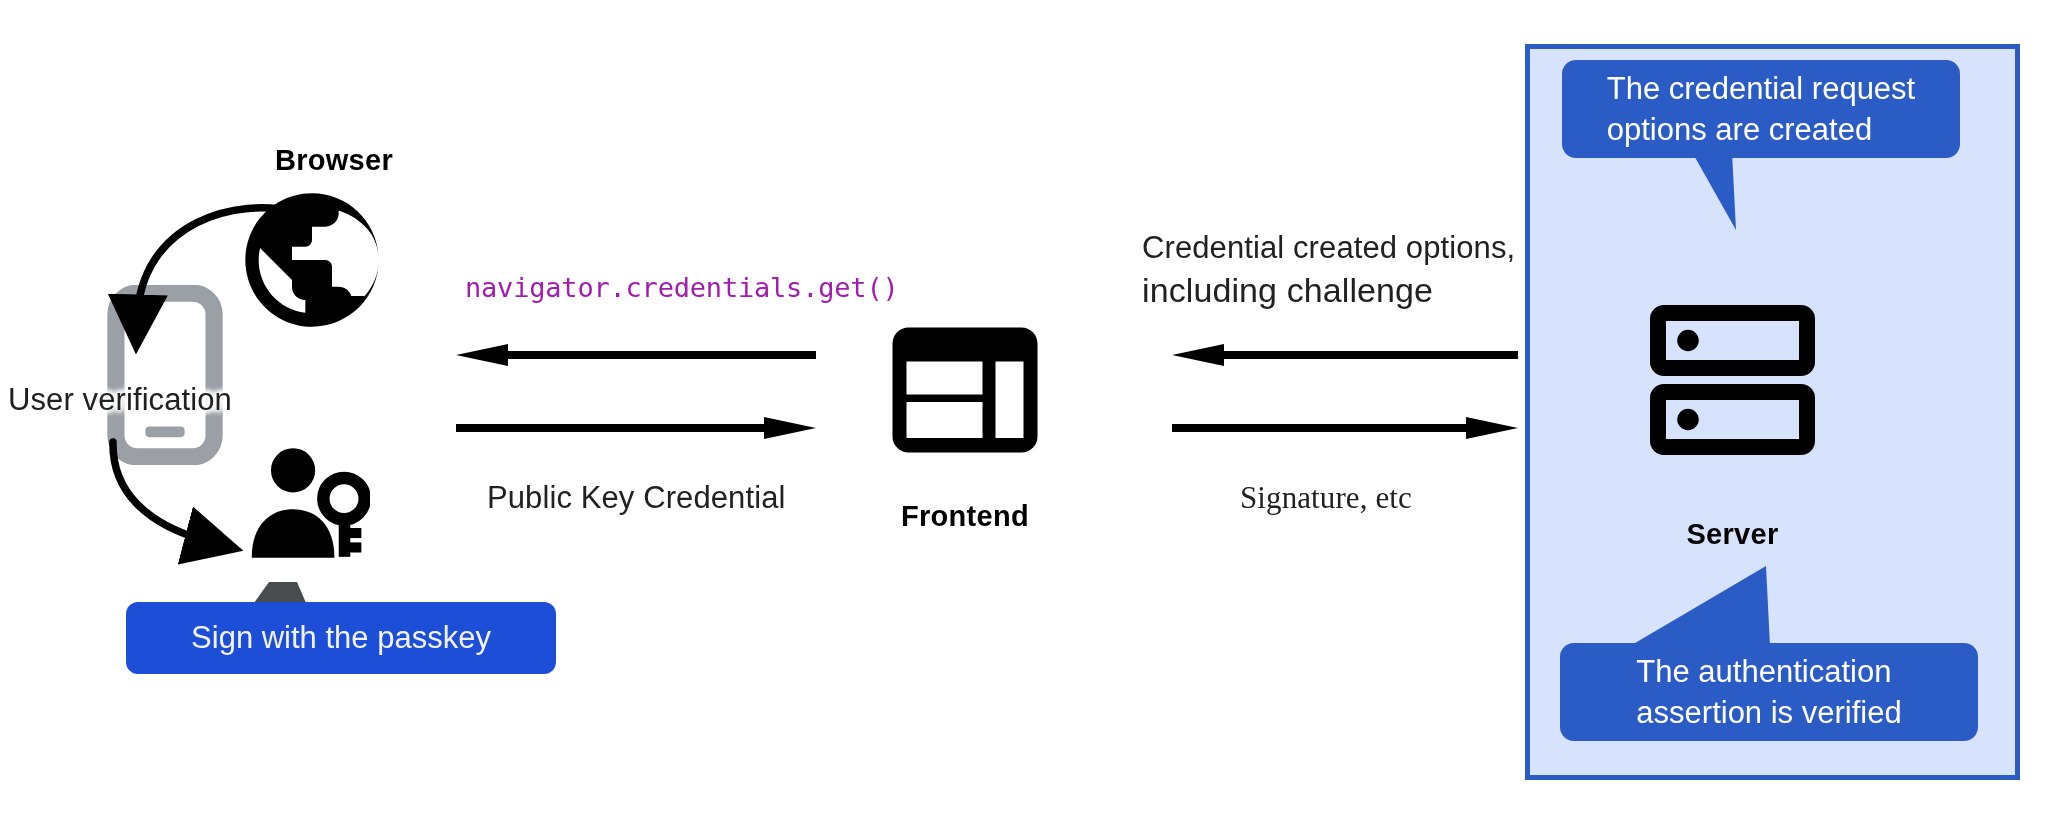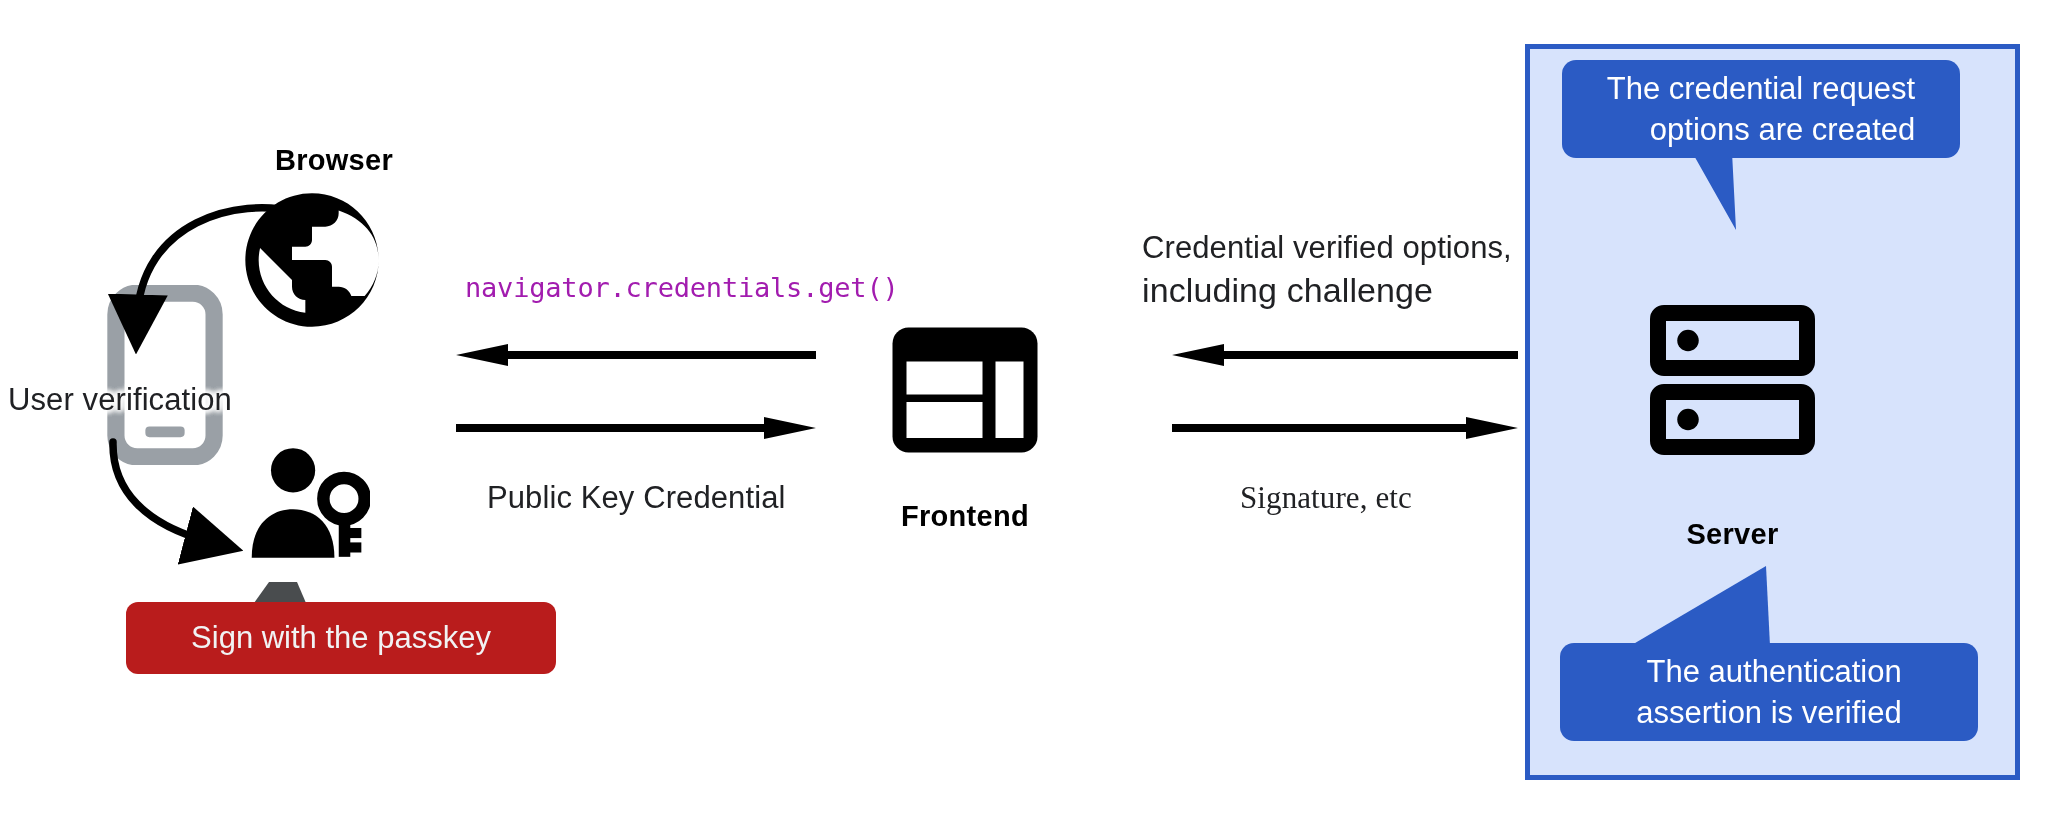--- a/index.html
+++ b/index.html
@@ -68,33 +68,33 @@
     box-sizing: border-box;
   }
 
   
   .callout {
     background: #2b5bc4;
     border-radius: 14px;
     color: #ffffff;
     font-size: 31px;
     line-height: 41px;
-    text-align: right;
+    text-align: left;
     display: flex;
     align-items: center;
     justify-content: center;
     box-sizing: border-box;
     padding: 10px 30px;
     white-space: pre-line;
   }
   .callout-tail { pointer-events: none; }
 
   
   .tooltip {
-    background: #b91c1c;
+    background: #1d4ed8;
     border-radius: 12px;
     color: #f1f3f4;
     font-size: 31px;
     line-height: 42px;
     text-align: center;
     display: flex;
     align-items: center;
     justify-content: center;
     box-sizing: border-box;
     white-space: pre;
@@ -185,21 +185,21 @@
   <div class="abs frontend-wrap" style="left:890px; top:325px;">
     <svg width="150" height="130" viewBox="0 0 30 26">
       <rect x="0.5" y="0.5" width="29" height="25" rx="3.2" ry="3.2" fill="#000000"></rect>
       <rect x="3.3" y="7.3" width="15.2" height="6.6" fill="#ffffff"></rect>
       <rect x="3.3" y="15.4" width="15.2" height="7.2" fill="#ffffff"></rect>
       <rect x="21.1" y="7.3" width="5.6" height="15.3" fill="#ffffff"></rect>
     </svg>
   </div>
   <div class="abs label-bold" style="left:890px; top:500px; width:150px; text-align:center;">Frontend</div>
 
-  <div class="abs label" style="left:1142px; top:228px; white-space:pre; font-size:31px;">Credential verified options,</div>
+  <div class="abs label" style="left:1142px; top:228px; white-space:pre; font-size:31px;">Credential created options,</div>
   <div class="abs label" style="left:1142px; top:270px; white-space:pre; font-size:34px;">including challenge</div>
 
   <svg class="abs arrow" style="left:1172px; top:337px;" width="346" height="36" viewBox="0 0 346 36">
     <path d="M346,14 L52,14 L52,7 L0,18 L52,29 L52,22 L346,22 Z" fill="#000000"></path>
   </svg>
 
   <svg class="abs arrow" style="left:1172px; top:410px;" width="346" height="36" viewBox="0 0 346 36">
     <path d="M0,14 L294,14 L294,7 L346,18 L294,29 L294,22 L0,22 Z" fill="#000000"></path>
   </svg>
 

